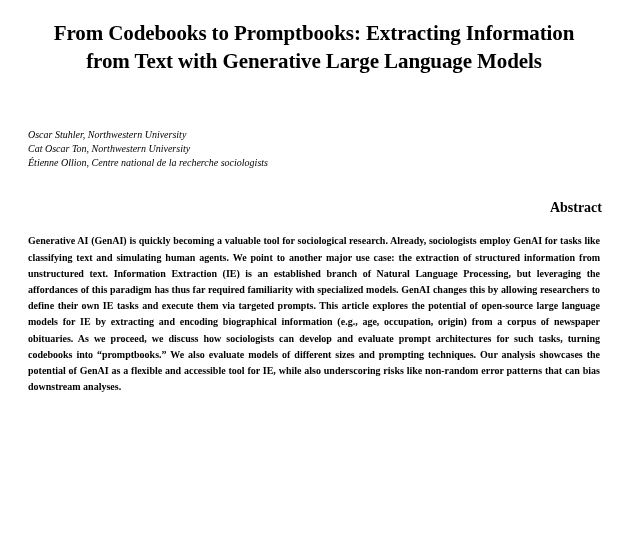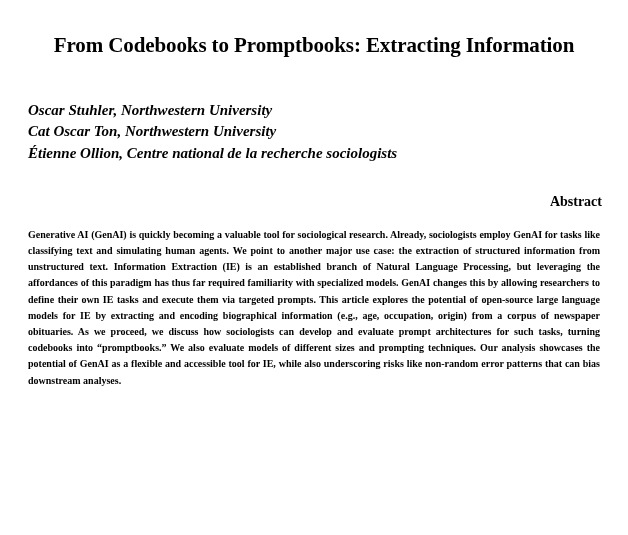--- a/index.html
+++ b/index.html
@@ -12,40 +12,39 @@
     background: #ffffff;
     font-family: "Liberation Serif", serif;
     color: #000000;
     overflow: hidden;
   }
   .page {
     position: relative;
     width: 628px;
     height: 450px;
     box-sizing: border-box;
-    padding: 22px 26px 0 26px;
+    padding: 10px 26px 0 26px;
   }
   .title {
     text-align: center;
     font-size: 21px;
     font-weight: bold;
     line-height: 1.33;
     letter-spacing: -0.1px;
     margin: 10px 0 0 0;
   }
   .title .line {
     display: block;
   }
   .authors {
-    margin-top: 40px;
-    font-size: 15px;
+    margin-top: 52px;
+    font-size: 10px;
     font-style: italic;
     line-height: 1.42;
     padding-left: 2px;
-    font-weight: bold;
   }
   .author-line {
     display: block;
     white-space: nowrap;
   }
   .abstract-heading {
     text-align: right;
     font-size: 14px;
     font-weight: bold;
     margin-top: 30px;
@@ -61,20 +60,21 @@
     font-weight: bold;
   }
 </style>
 </head>
 <body>
 
 <div class="page">
 
   <h1 class="title">
     <span class="line">From Codebooks to Promptbooks: Extracting Information</span>
+    <span class="line">from Text with Generative Large Language Models</span>
   </h1>
 
   <div class="authors">
     <span class="author-line">Oscar Stuhler, Northwestern University</span>
     <span class="author-line">Cat Oscar Ton, Northwestern University</span>
     <span class="author-line">Étienne Ollion, Centre national de la recherche sociologists</span>
   </div>
 
   <div class="abstract-heading">Abstract</div>
 

